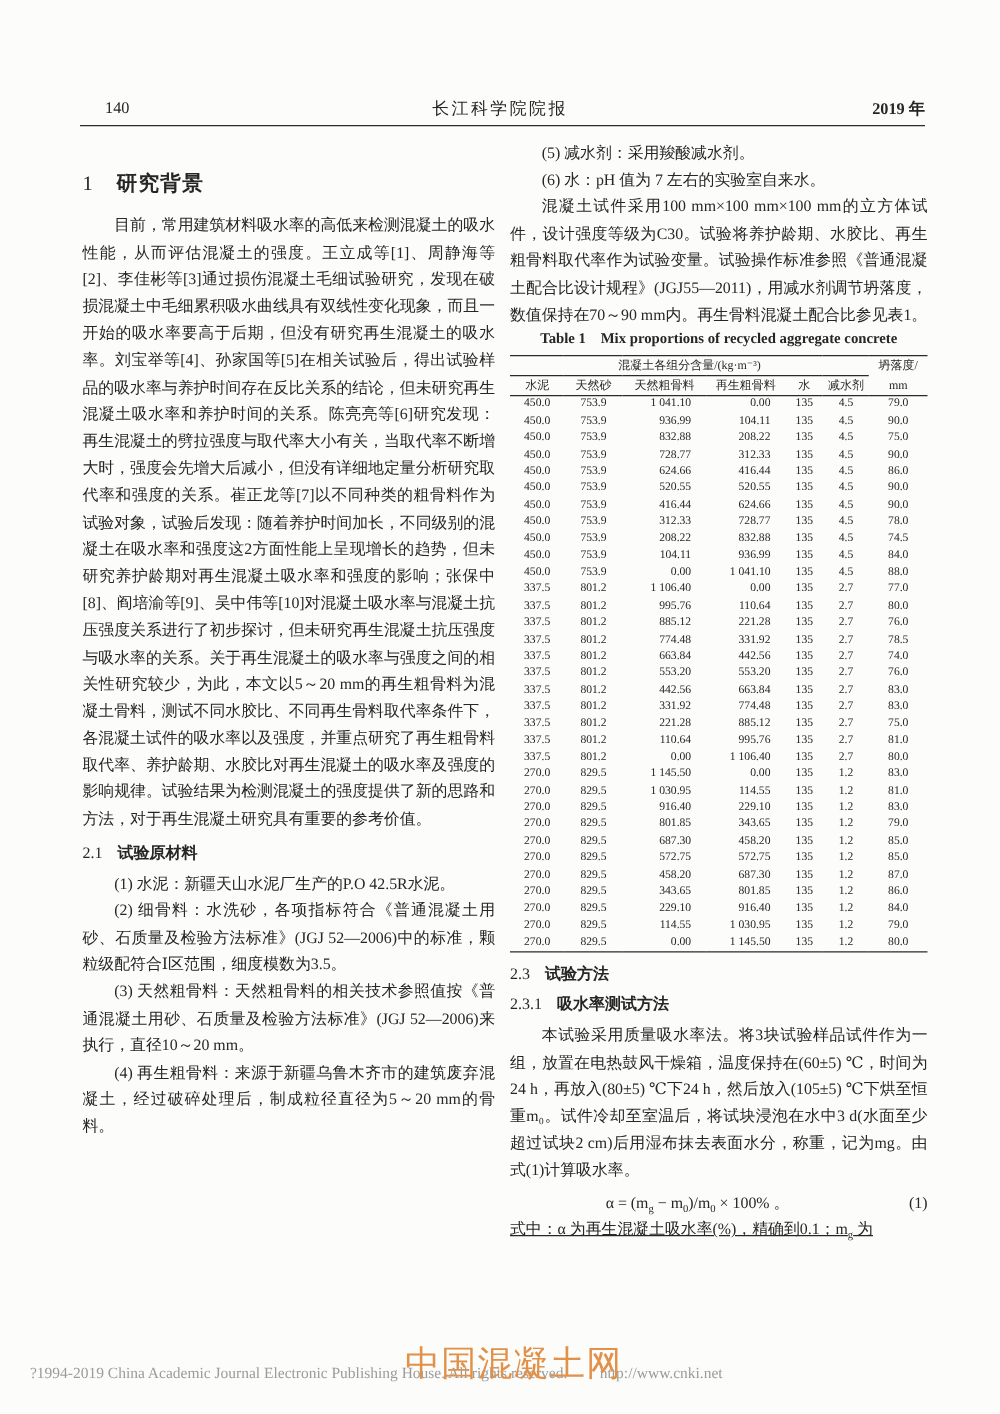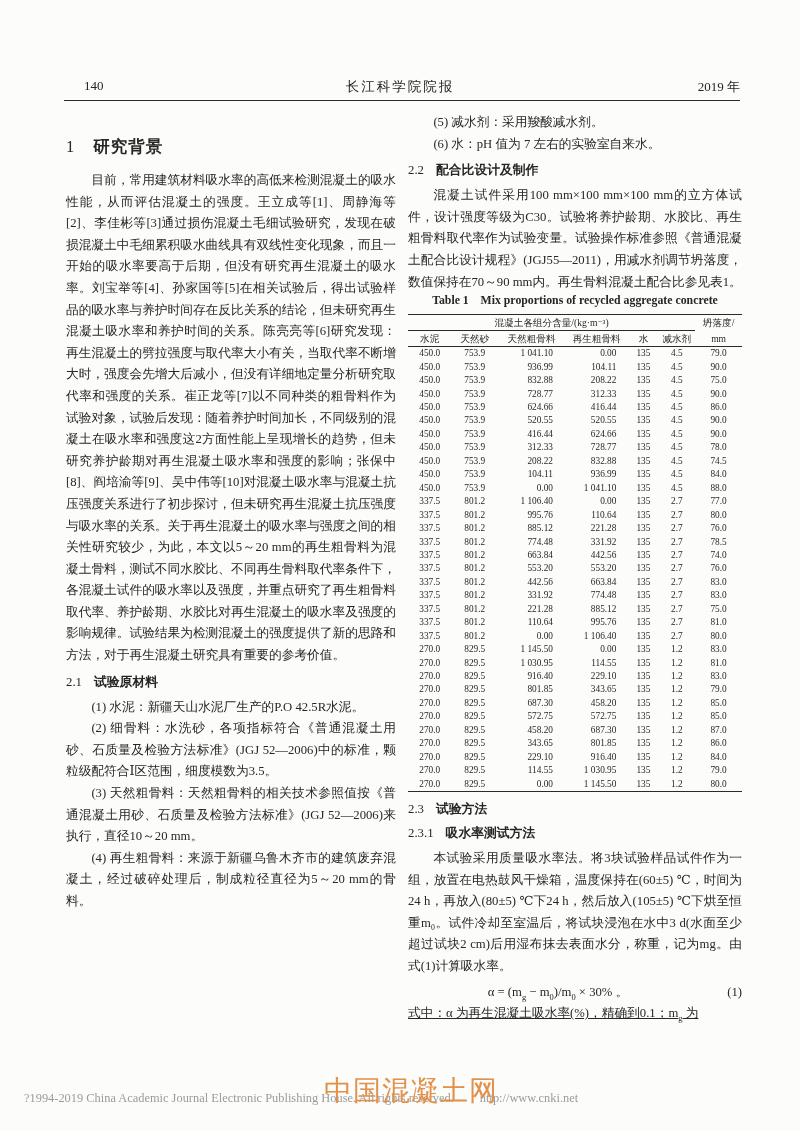--- a/index.html
+++ b/index.html
@@ -4,21 +4,21 @@
 <style>
   html,body{margin:0;padding:0;background:#fbfbf9;}
   .page{
     position:relative;width:800px;height:1131px;background:#fcfcfa;
     font-family:"Liberation Serif","DejaVu Serif",serif;color:#262626;
     overflow:hidden;
   }
   
   .hdr-pageno{position:absolute;left:84px;top:78px;font-size:13px;}
   .hdr-journal{position:absolute;left:0;top:78px;width:800px;text-align:center;font-size:13.5px;letter-spacing:2px;}
-  .hdr-year{position:absolute;right:60px;top:78px;font-size:13px;}
+  .hdr-year{position:absolute;right:60px;top:78px;font-size:13px;font-weight:bold;}
   .hdr-rule{position:absolute;left:64px;top:100px;width:676px;height:1px;background:#2a2a2a;}
   
   .col-left{position:absolute;left:66px;top:126px;width:330px;}
   .col-right{position:absolute;left:408px;top:112px;width:334px;}
   .sec-h1{font-family:"DejaVu Sans","Liberation Sans",sans-serif;font-weight:bold;font-size:16.5px;margin:10px 0 12px 0;letter-spacing:1px;}
   .sec-h1 .sec-no{margin-right:18px;font-weight:normal;font-family:"Liberation Serif",serif;}
   .sec-h2{font-family:"DejaVu Sans","Liberation Sans",sans-serif;font-weight:bold;font-size:12.8px;margin:7px 0 6px 0;}
   .sec-h2 .sec-no{margin-right:12px;font-weight:normal;font-family:"Liberation Serif",serif;}
   .para{font-size:12.7px;line-height:21.6px;text-align:justify;text-indent:2em;margin:0;}
   .item{font-size:12.7px;line-height:21.6px;text-align:justify;text-indent:2em;margin:0;}
@@ -69,23 +69,20 @@
     <p class="item">(1) 水泥：新疆天山水泥厂生产的P.O 42.5R水泥。</p>
     <p class="item">(2) 细骨料：水洗砂，各项指标符合《普通混凝土用砂、石质量及检验方法标准》(JGJ 52—2006)中的标准，颗粒级配符合Ⅰ区范围，细度模数为3.5。</p>
     <p class="item">(3) 天然粗骨料：天然粗骨料的相关技术参照值按《普通混凝土用砂、石质量及检验方法标准》(JGJ 52—2006)来执行，直径10～20 mm。</p>
     <p class="item">(4) 再生粗骨料：来源于新疆乌鲁木齐市的建筑废弃混凝土，经过破碎处理后，制成粒径直径为5～20 mm的骨料。</p>
   </div>
 
   <div class="col-right">
     <p class="item">(5) 减水剂：采用羧酸减水剂。</p>
     <p class="item">(6) 水：pH 值为 7 左右的实验室自来水。</p>
 
-    <div class="sec-h2">
-      <span class="sec-no">2.2</span><span>配合比设计及制作</span>
-    </div>
     <p class="para">混凝土试件采用100 mm×100 mm×100 mm的立方体试件，设计强度等级为C30。试验将养护龄期、水胶比、再生粗骨料取代率作为试验变量。试验操作标准参照《普通混凝土配合比设计规程》(JGJ55—2011)，用减水剂调节坍落度，数值保持在70～90 mm内。再生骨料混凝土配合比参见表1。</p>
 
     <div class="tbl-cap-en">Table 1　Mix proportions of recycled aggregate concrete</div>
 
     <table class="mix">
       <colgroup>
         <col class="c1">
           <col class="c2">
           <col class="c3">
           <col class="c4">
@@ -411,21 +408,21 @@
 
     <div class="sec-h2" style="margin-top:9px;">
       <span class="sec-no">2.3</span><span>试验方法</span>
     </div>
     <div class="sec-h2">
       <span class="sec-no">2.3.1</span><span>吸水率测试方法</span>
     </div>
     <p class="para">本试验采用质量吸水率法。将3块试验样品试件作为一组，放置在电热鼓风干燥箱，温度保持在(60±5) ℃，时间为24 h，再放入(80±5) ℃下24 h，然后放入(105±5) ℃下烘至恒重m₀。试件冷却至室温后，将试块浸泡在水中3 d(水面至少超过试块2 cm)后用湿布抹去表面水分，称重，记为mg。由式(1)计算吸水率。</p>
 
     <div class="formula-row">
-      <span class="formula-expr"><span>α = (m</span><sub>g</sub><span> − m</span><sub>0</sub><span>)/m</span><sub>0</sub><span> × 30% 。</span></span>
+      <span class="formula-expr"><span>α = (m</span><sub>g</sub><span> − m</span><sub>0</sub><span>)/m</span><sub>0</sub><span> × 100% 。</span></span>
       <span class="formula-no">(1)</span>
     </div>
     <p class="note"><span>式中：α 为再生混凝土吸水率(%)，精确到0.1；m</span><sub>g</sub><span> 为</span></p>
   </div>
 
   <div class="watermark">中国混凝土网</div>
   <div class="footer">
     <span>?1994-2019 China Academic Journal Electronic Publishing House. All rights reserved.</span><span class="url">http://www.cnki.net</span>
   </div>
 

